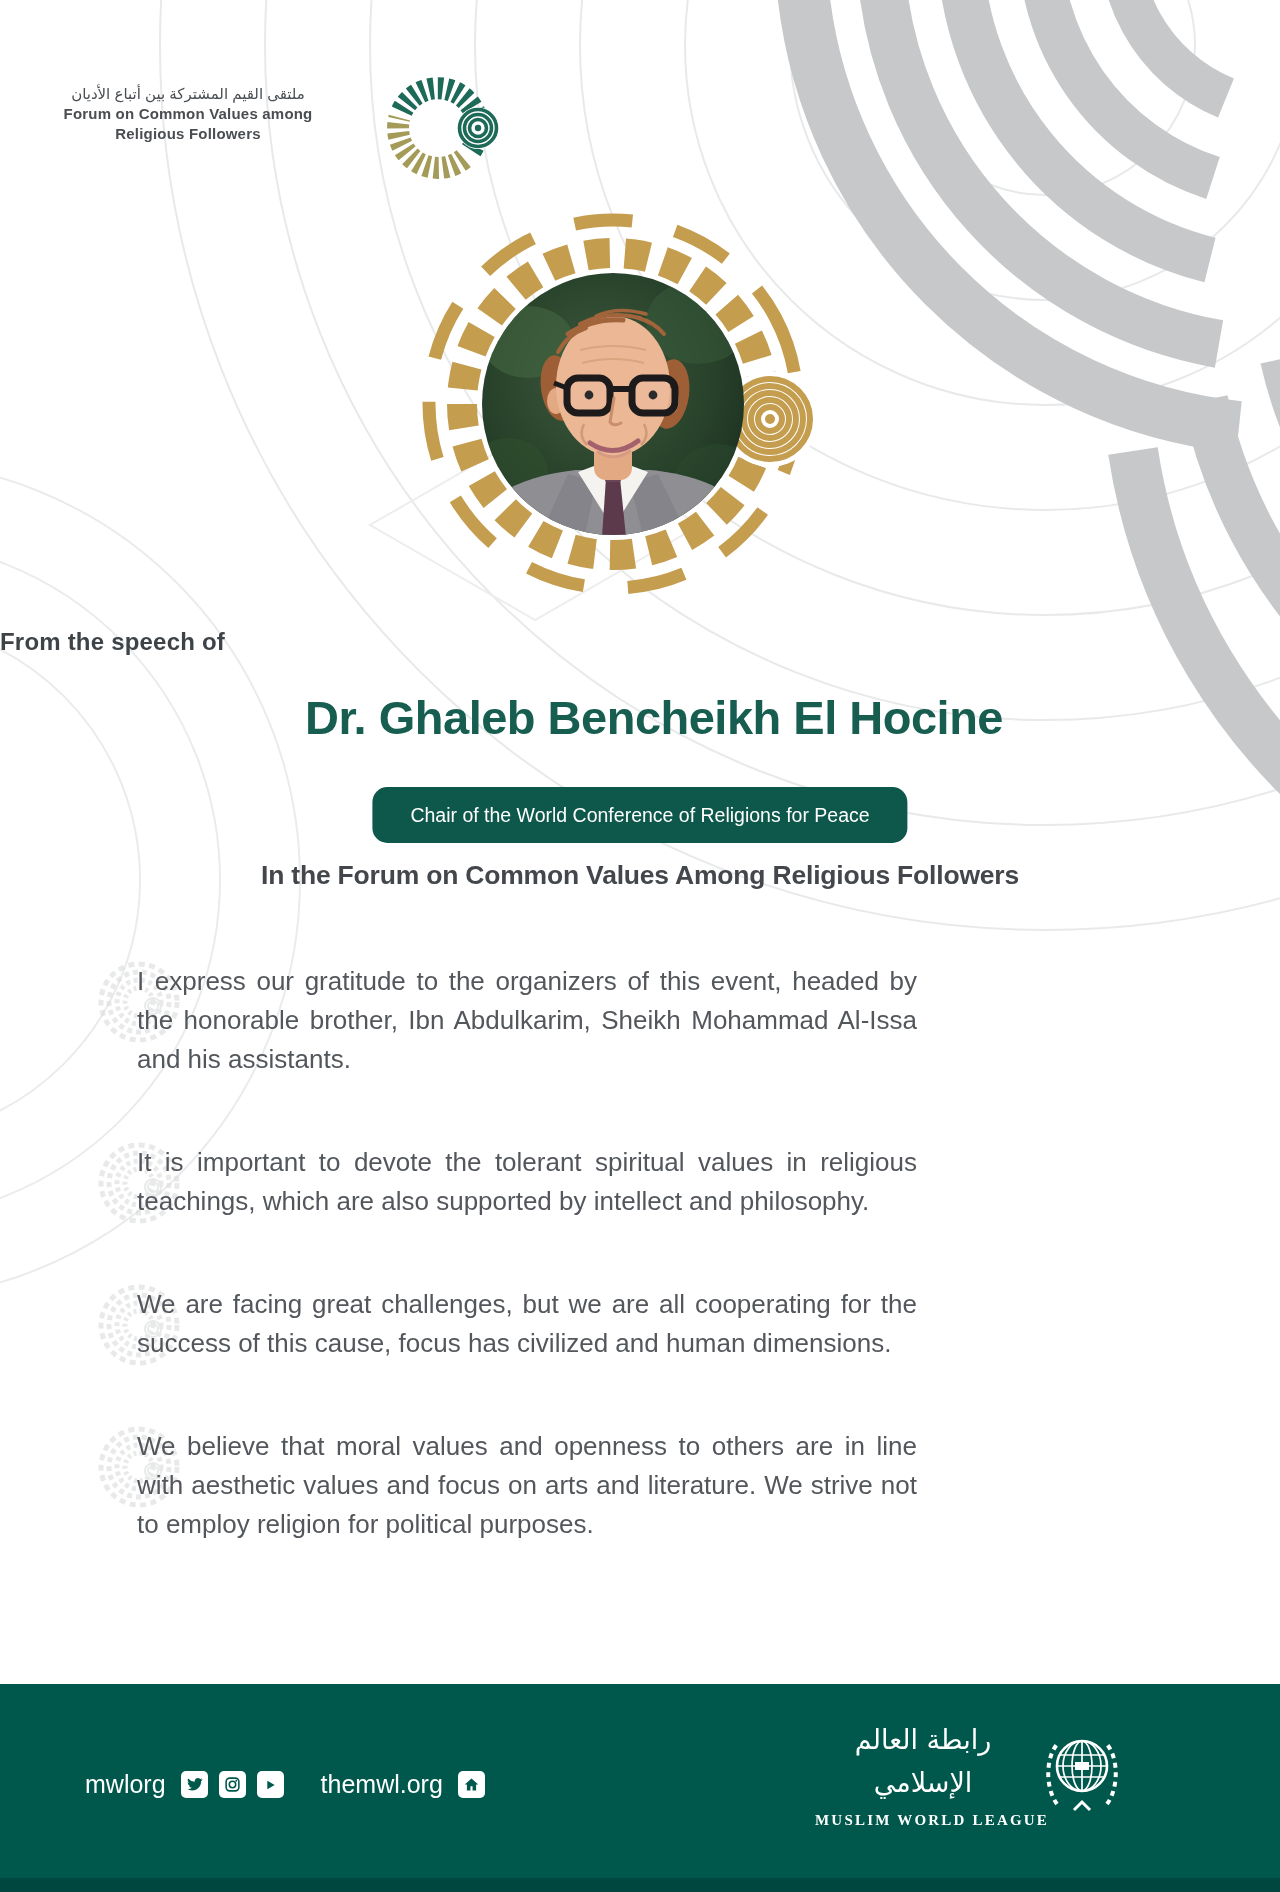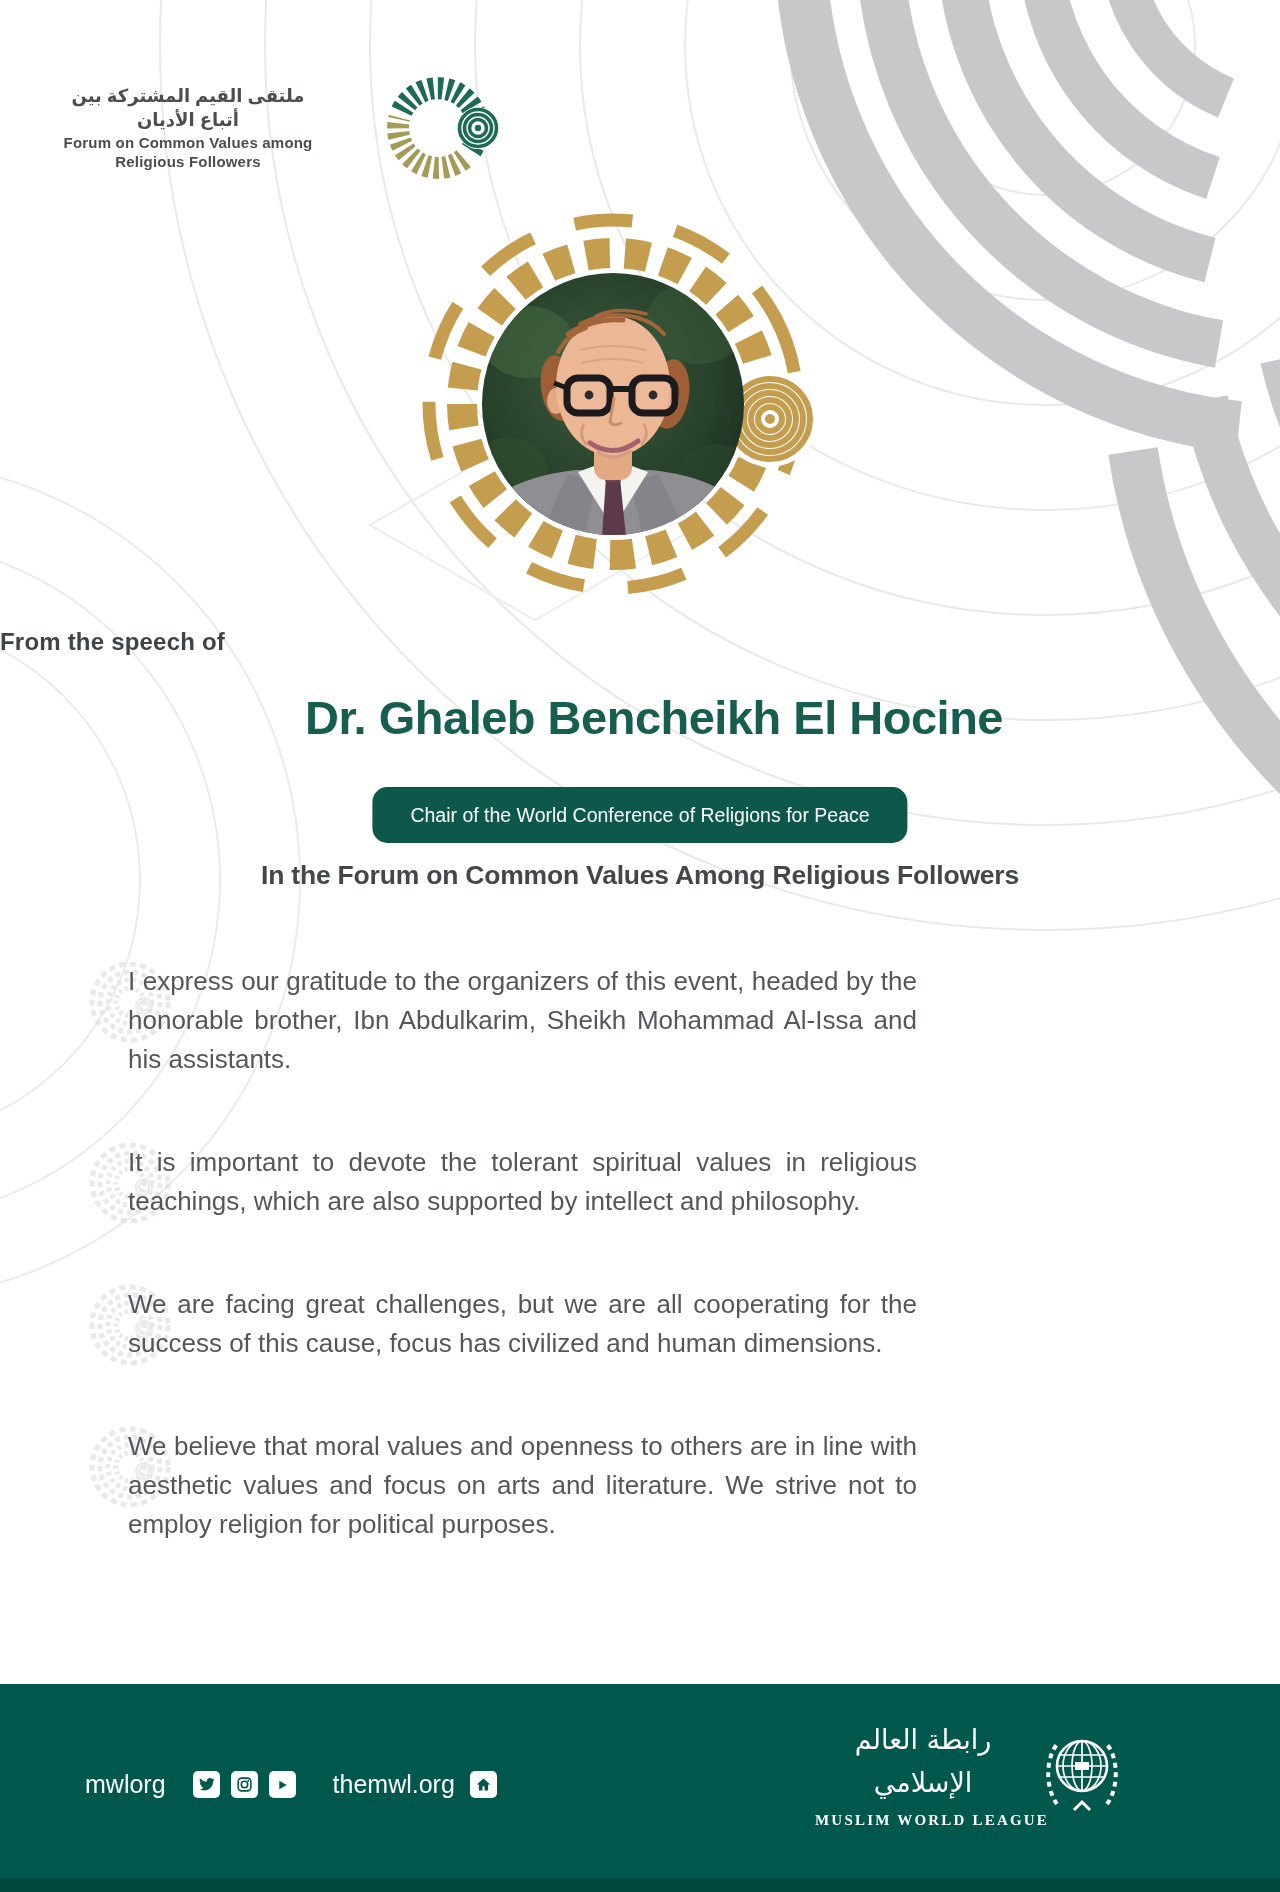--- a/index.html
+++ b/index.html
@@ -5,50 +5,50 @@
   html,body{margin:0;padding:0;background:#dfe1e3;}
   .poster{
     position:relative;width:1280px;height:1892px;margin:0 auto;
     background:#ffffff;overflow:hidden;
     font-family:"Liberation Sans","DejaVu Sans",sans-serif;
   }
   .bg{position:absolute;left:0;top:0;z-index:0;}
 
   
   .brand-text{position:absolute;left:62px;top:84px;width:252px;text-align:center;color:#4a4e52;z-index:1;}
-  .brand-ar{font-size:18px;font-weight:bold;direction:rtl;line-height:1.35;}
+  .brand-ar{font-size:15px;font-weight:normal;direction:rtl;line-height:1.35;}
   .brand-en{font-size:15px;font-weight:bold;line-height:1.3;letter-spacing:.2px;}
   .brand-mark{position:absolute;left:380px;top:66px;z-index:1;}
 
   
   .portrait{position:absolute;left:418px;top:182px;z-index:1;}
 
   
   .kicker{position:absolute;left:0;top:628px;width:100%;text-align:left;
     font-size:24px;font-weight:700;color:#3e4347;letter-spacing:.2px;z-index:1;}
   .speaker{position:absolute;left:0;top:676px;width:100%;margin:14px;text-align:center;
     font-size:47px;font-weight:800;color:#175e50;letter-spacing:-.5px;z-index:1;}
   .badge{position:absolute;left:50%;transform:translateX(-50%);top:787px;
     background:#0d574b;color:#ffffff;font-size:19.5px;font-weight:500;
     padding:0 38px;height:56px;line-height:56px;border-radius:15px;white-space:nowrap;z-index:1;}
   .context{position:absolute;left:0;top:860px;width:100%;margin:0;text-align:center;
     font-size:26.5px;font-weight:800;color:#43474c;letter-spacing:-.2px;z-index:1;}
 
   
   .quotes{position:absolute;left:125px;top:962px;width:792px;z-index:1;}
-  .quote{position:relative;margin:0 0 64px 3px;font-size:26px;line-height:39px;
+  .quote{position:relative;margin:0 0 64px 12px;font-size:26px;line-height:39px;
     color:#53575c;text-align:justify;font-weight:400;}
   .quote .deco{position:absolute;left:-44px;top:-6px;}
   .quote span{position:relative;z-index:1;}
 
   
   .footer{position:absolute;left:0;top:1684px;width:1280px;height:208px;background:#00584d;z-index:2;}
   .footer-strip{position:absolute;left:0;bottom:0;width:100%;height:14px;background:#00473f;}
   .social-row{position:absolute;left:85px;top:86px;display:flex;align-items:center;gap:11px;color:#fff;}
-  .handle{font-size:25px;margin-right:16px;}
+  .handle{font-size:25px;margin-right:4px;}
   .site{font-size:25px;margin-left:26px;margin-right:4px;cursor:pointer;}
   .sq{width:27px;height:27px;background:#ffffff;border-radius:5px;display:flex;
       align-items:center;justify-content:center;cursor:pointer;}
   .emblem{position:absolute;left:815px;top:34px;display:flex;align-items:center;gap:12px;color:#fff;}
   .emblem-text{width:216px;text-align:center;}
   .calligraphy{font-family:"DejaVu Sans",sans-serif;font-size:27px;direction:rtl;line-height:1.6;}
   .emblem-en{font-family:"Liberation Serif","DejaVu Serif",serif;font-weight:bold;
     font-size:15px;letter-spacing:2.2px;margin-top:8px;white-space:nowrap;}
 </style>
 </head>

